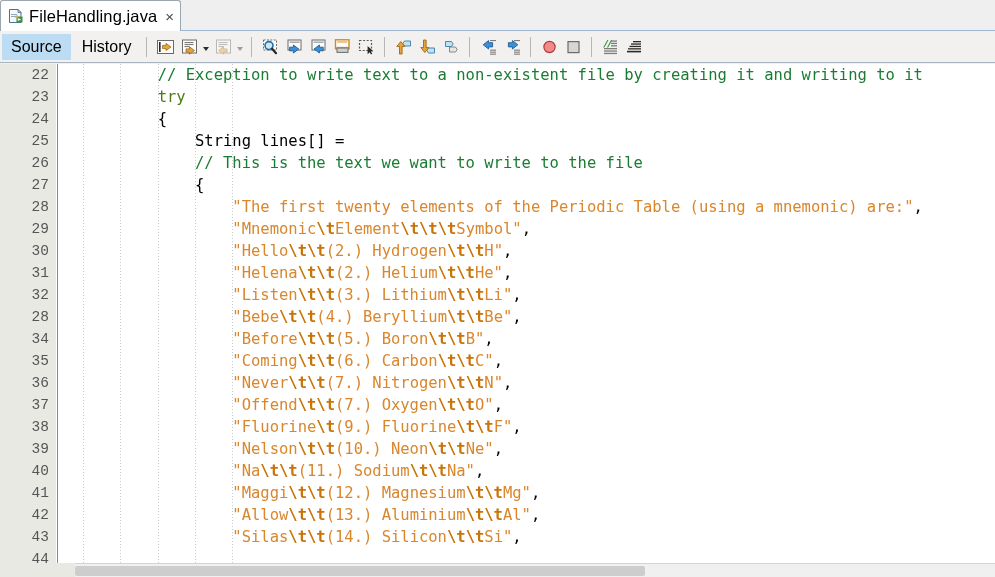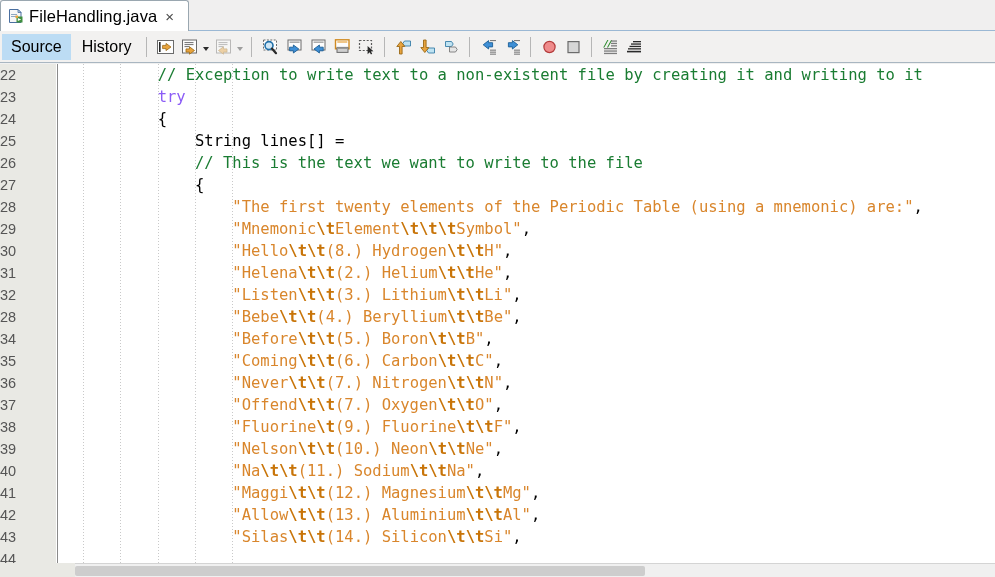--- a/index.html
+++ b/index.html
@@ -20,21 +20,21 @@
     background: #f0efef;
     position: relative;
     border-bottom: 1px solid #9bb8d4;
   }
   .doc-tab {
     position: absolute;
     left: 0; top: 0;
     height: 31px;
     display: flex;
     align-items: center;
-    padding: 0 14px 0 7px;
+    padding: 0 6px 0 7px;
     background: #ffffff;
     border: 1px solid #9aa7b0;
     border-bottom: none;
     border-top-left-radius: 3px;
     border-top-right-radius: 3px;
   }
   .doc-tab .tab-icon { margin-right: 5px; display:block; width:16px; height:16px; }
   .doc-tab .tab-label {
     font-size: 16.5px;
     color: #000000;
@@ -105,22 +105,23 @@
   }
   .gutter {
     position: absolute;
     left: 0; top: 0; bottom: 0;
     width: 57px;
     background: #e9e9e4;
     border-right: 1px solid #ffffff;
   }
   .gutter-line {
     height: 22px;
+    text-align: right;
     padding-right: 7px;
-    font-family: Liberation Sans, sans-serif;
+    font-family: Liberation Mono, monospace;
     font-size: 14.5px;
     color: #555555;
     line-height: 22px;
   }
   .gutter-rule {
     position: absolute;
     left: 57px; top: 0; bottom: 0;
     width: 1px;
     background: #8a8a8a;
   }
@@ -151,21 +152,21 @@
   
   .guides { position: absolute; left:75px; top:0; bottom: 14px; right:0; z-index:1; pointer-events:none; }
   .guide {
     position: absolute; top: 0; bottom: 0; width: 1px;
     background-image: linear-gradient(to bottom, #c9c9c9 0px, #c9c9c9 1px, transparent 1px, transparent 3px);
     background-size: 1px 3px;
   }
 
   
   .cmt  { color: #1a7c32; }
-  .kw   { color: #8b5cf6; font-weight: normal; }
+  .kw   { color: #4d7c0f; font-weight: normal; }
   .str  { color: #d9862c; }
   .esc  { color: #c87408; font-weight: bold; }
   .pln  { color: #000000; }
 
   
   .hscroll {
     position: absolute;
     left: 75px; right: 0; bottom: 0;
     height: 14px;
     background: #f0f0f0;
@@ -402,21 +403,21 @@
 
     <div class="code" id="code">
         <div class="code-line"><span class="code-inner"><span class="cmt">        // Exception to write text to a non-existent file by creating it and writing to it</span></span></div>
         <div class="code-line"><span class="code-inner"><span class="pln">        </span><span class="kw">try</span></span></div>
         <div class="code-line"><span class="code-inner"><span class="pln">        {</span></span></div>
         <div class="code-line"><span class="code-inner"><span class="pln">            String lines[] =</span></span></div>
         <div class="code-line"><span class="code-inner"><span class="cmt">            // This is the text we want to write to the file</span></span></div>
         <div class="code-line"><span class="code-inner"><span class="pln">            {</span></span></div>
         <div class="code-line"><span class="code-inner"><span class="pln">                </span><span class="str">"The first twenty elements of the Periodic Table (using a mnemonic) are:"</span><span class="pln">,</span></span></div>
         <div class="code-line"><span class="code-inner"><span class="pln">                </span><span class="str">"Mnemonic</span><span class="esc">\t</span><span class="str">Element</span><span class="esc">\t\t\t</span><span class="str">Symbol"</span><span class="pln">,</span></span></div>
-        <div class="code-line"><span class="code-inner"><span class="pln">                </span><span class="str">"Hello</span><span class="esc">\t\t</span><span class="str">(8.) Hydrogen</span><span class="esc">\t\t</span><span class="str">H"</span><span class="pln">,</span></span></div>
+        <div class="code-line"><span class="code-inner"><span class="pln">                </span><span class="str">"Hello</span><span class="esc">\t\t</span><span class="str">(2.) Hydrogen</span><span class="esc">\t\t</span><span class="str">H"</span><span class="pln">,</span></span></div>
         <div class="code-line"><span class="code-inner"><span class="pln">                </span><span class="str">"Helena</span><span class="esc">\t\t</span><span class="str">(2.) Helium</span><span class="esc">\t\t</span><span class="str">He"</span><span class="pln">,</span></span></div>
         <div class="code-line"><span class="code-inner"><span class="pln">                </span><span class="str">"Listen</span><span class="esc">\t\t</span><span class="str">(3.) Lithium</span><span class="esc">\t\t</span><span class="str">Li"</span><span class="pln">,</span></span></div>
         <div class="code-line"><span class="code-inner"><span class="pln">                </span><span class="str">"Bebe</span><span class="esc">\t\t</span><span class="str">(4.) Beryllium</span><span class="esc">\t\t</span><span class="str">Be"</span><span class="pln">,</span></span></div>
         <div class="code-line"><span class="code-inner"><span class="pln">                </span><span class="str">"Before</span><span class="esc">\t\t</span><span class="str">(5.) Boron</span><span class="esc">\t\t</span><span class="str">B"</span><span class="pln">,</span></span></div>
         <div class="code-line"><span class="code-inner"><span class="pln">                </span><span class="str">"Coming</span><span class="esc">\t\t</span><span class="str">(6.) Carbon</span><span class="esc">\t\t</span><span class="str">C"</span><span class="pln">,</span></span></div>
         <div class="code-line"><span class="code-inner"><span class="pln">                </span><span class="str">"Never</span><span class="esc">\t\t</span><span class="str">(7.) Nitrogen</span><span class="esc">\t\t</span><span class="str">N"</span><span class="pln">,</span></span></div>
         <div class="code-line"><span class="code-inner"><span class="pln">                </span><span class="str">"Offend</span><span class="esc">\t\t</span><span class="str">(7.) Oxygen</span><span class="esc">\t\t</span><span class="str">O"</span><span class="pln">,</span></span></div>
         <div class="code-line"><span class="code-inner"><span class="pln">                </span><span class="str">"Fluorine</span><span class="esc">\t</span><span class="str">(9.) Fluorine</span><span class="esc">\t\t</span><span class="str">F"</span><span class="pln">,</span></span></div>
         <div class="code-line"><span class="code-inner"><span class="pln">                </span><span class="str">"Nelson</span><span class="esc">\t\t</span><span class="str">(10.) Neon</span><span class="esc">\t\t</span><span class="str">Ne"</span><span class="pln">,</span></span></div>
         <div class="code-line"><span class="code-inner"><span class="pln">                </span><span class="str">"Na</span><span class="esc">\t\t</span><span class="str">(11.) Sodium</span><span class="esc">\t\t</span><span class="str">Na"</span><span class="pln">,</span></span></div>

